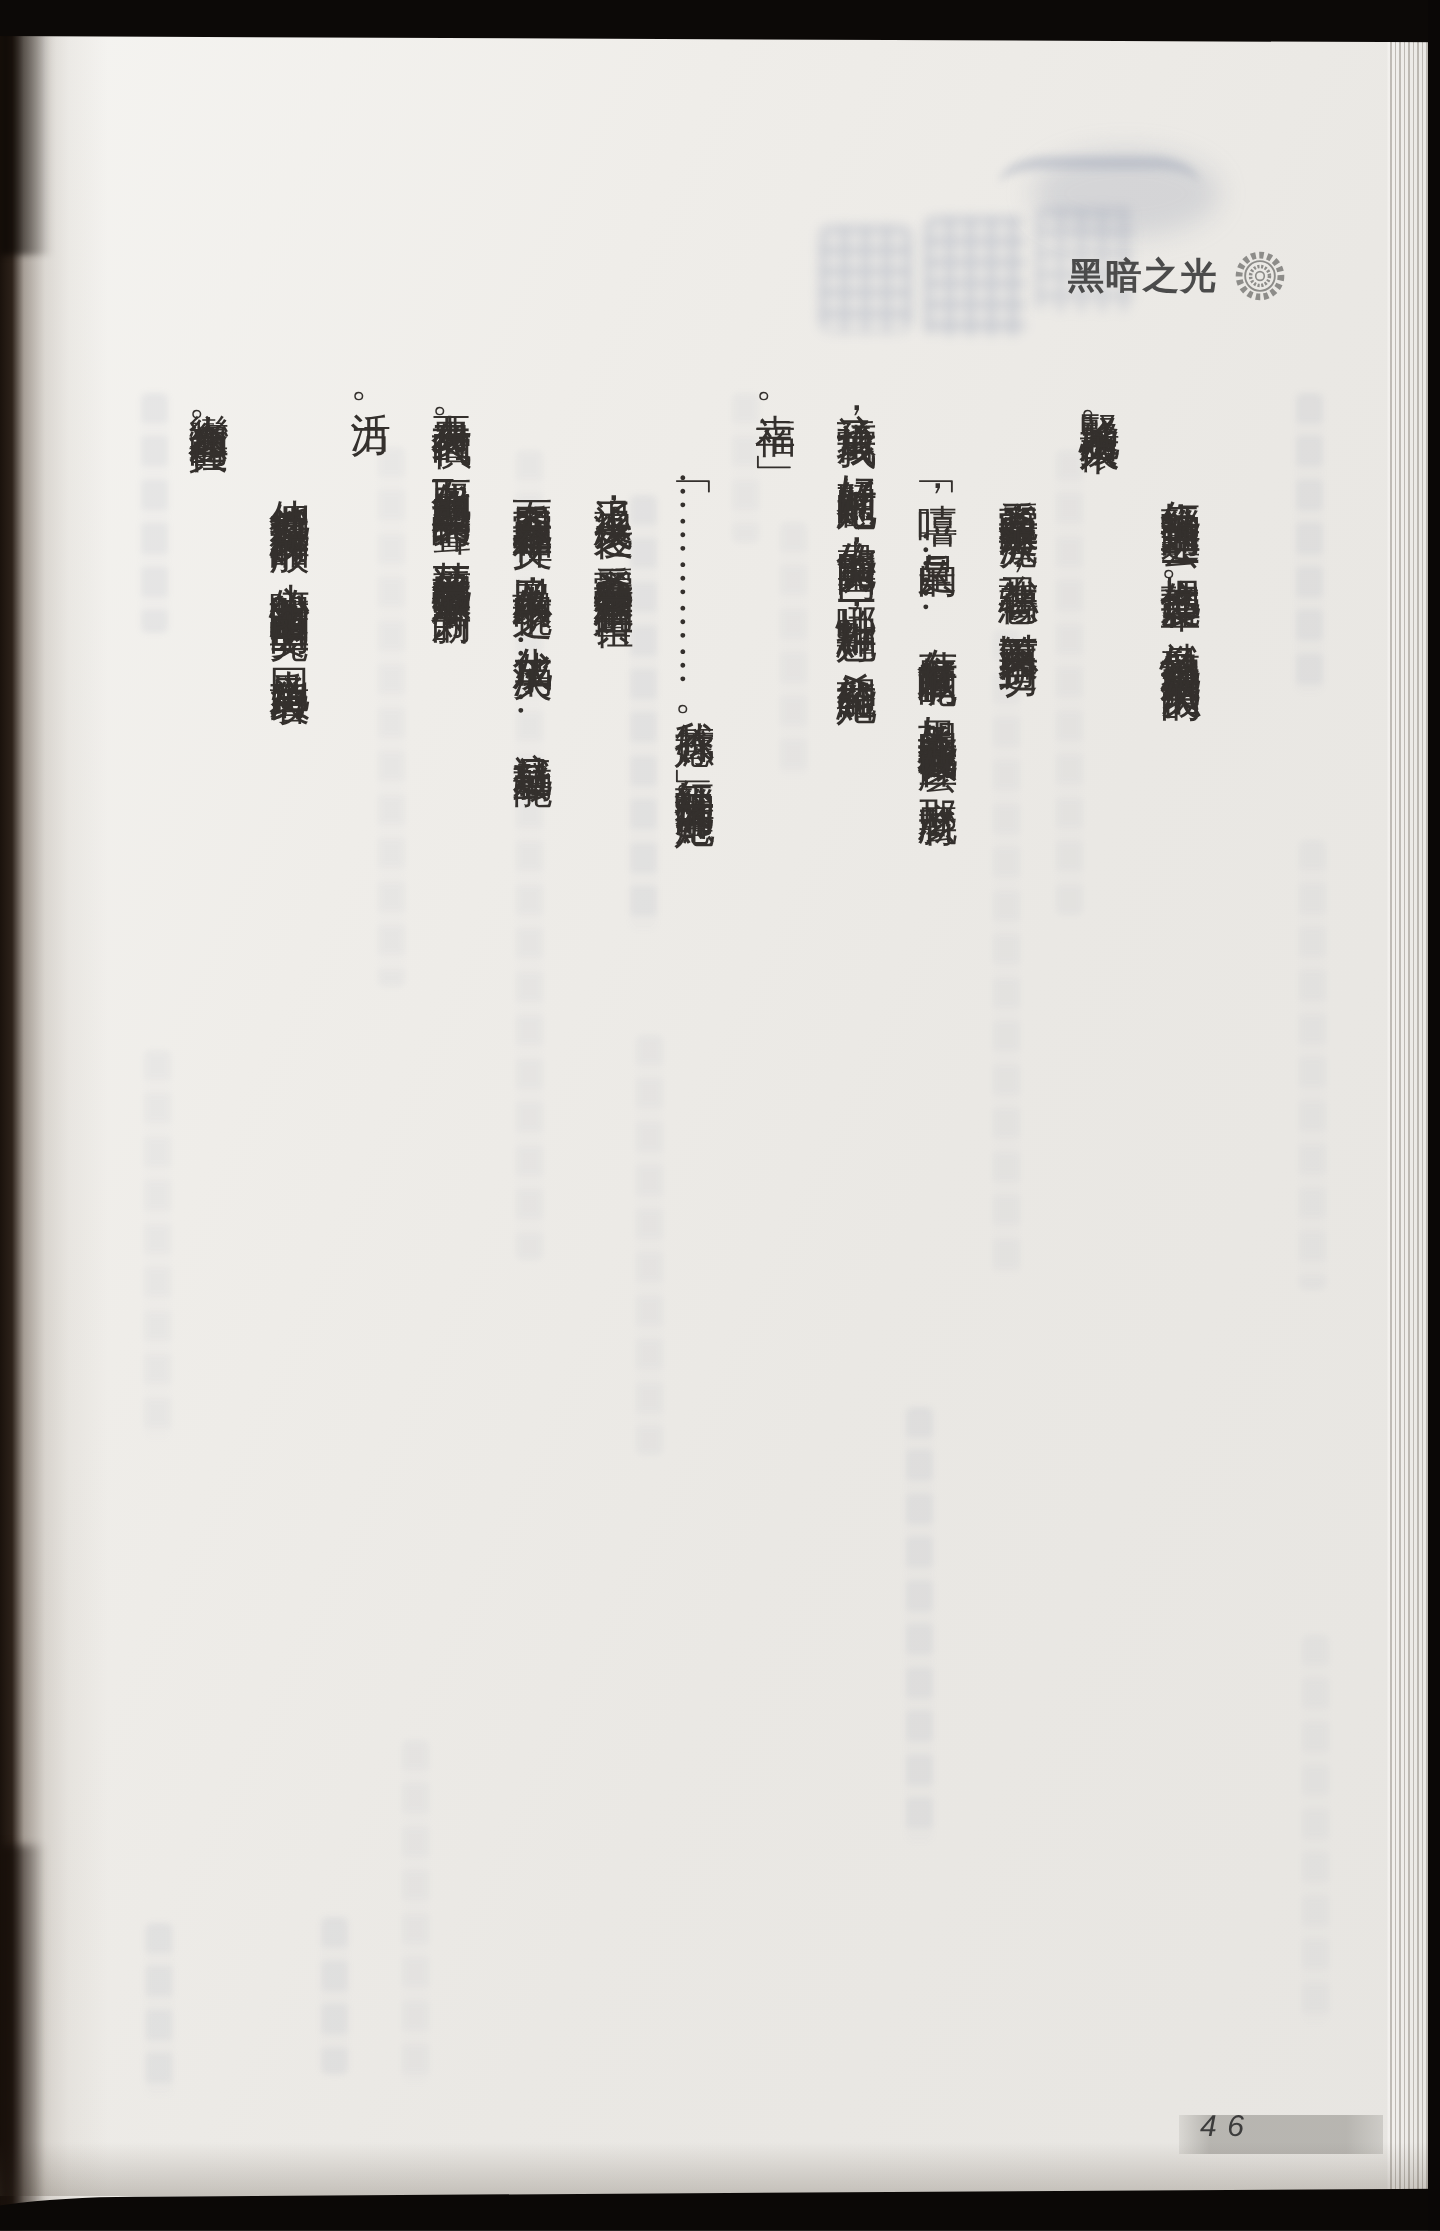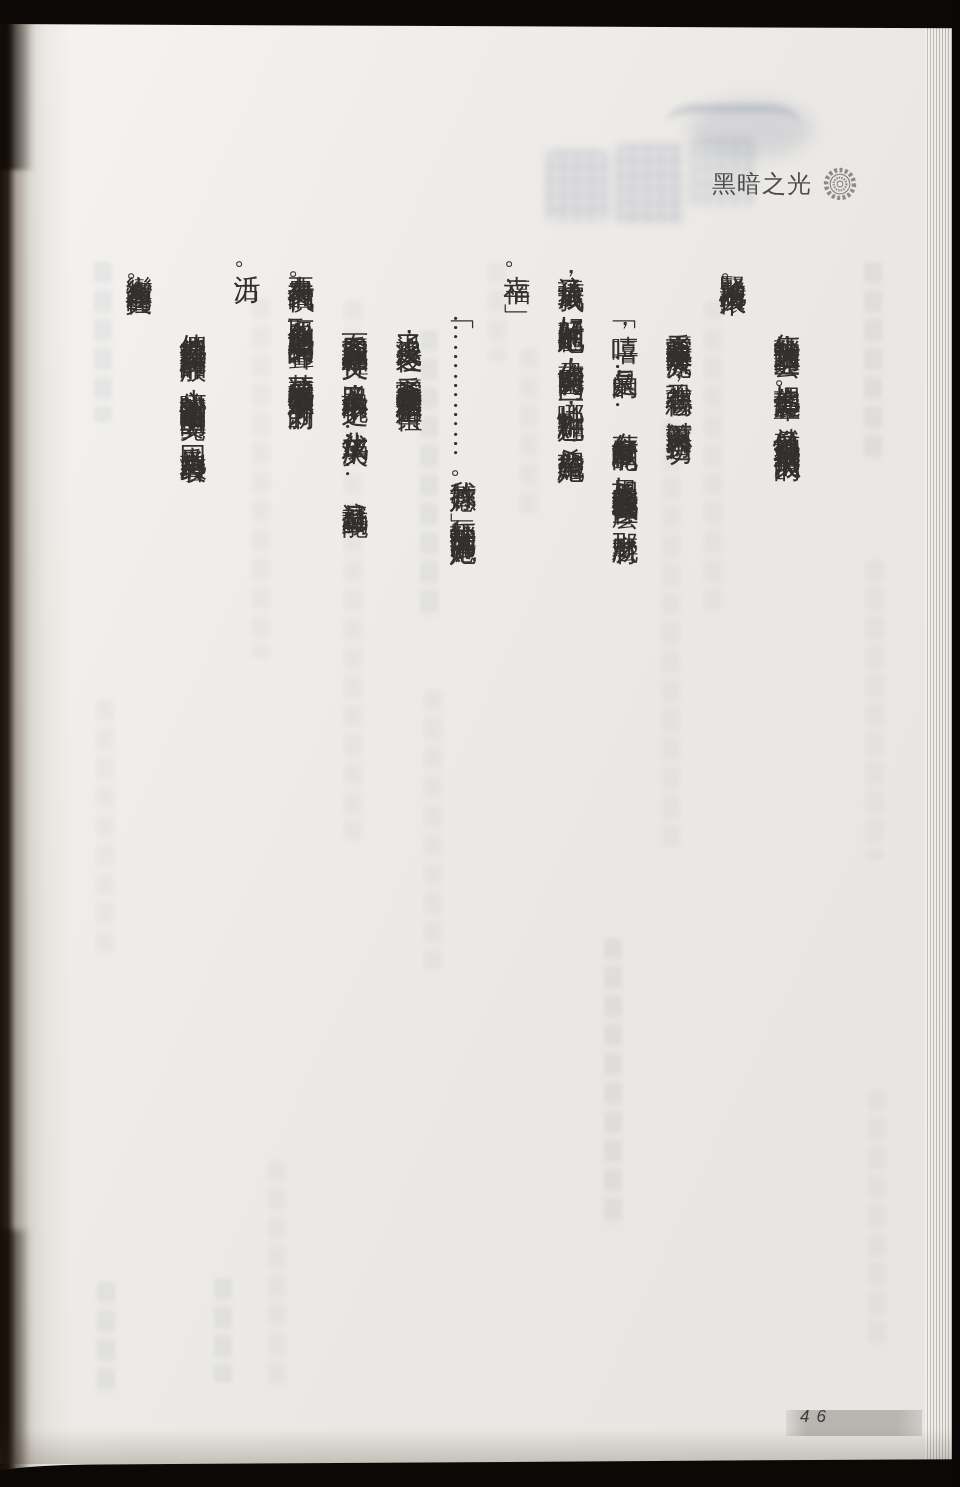--- a/index.html
+++ b/index.html
@@ -37,38 +37,38 @@
     background-image:
       repeating-linear-gradient(to bottom,rgba(128,140,168,.55) 0 6px,rgba(128,140,168,0) 6px 14px),
       repeating-linear-gradient(to right,rgba(128,140,168,.55) 0 6px,rgba(128,140,168,0) 6px 14px);}
   .gswoosh{position:absolute;left:666px;top:104px;width:134px;height:30px;z-index:2;
     border-top:9px solid rgba(130,142,168,.5);border-radius:60%/130%;filter:blur(3px);opacity:.6;}
   .gsmudge{position:absolute;left:688px;top:100px;width:125px;height:58px;background:rgba(148,154,172,.26);filter:blur(9px);border-radius:50%;z-index:2;}
 
   
   .header-title{
     position:absolute;left:712px;top:168px;z-index:10;
-    font-size:24px;letter-spacing:1px;color:#4b4b4b;font-weight:400;text-align:right;
+    font-size:24px;letter-spacing:1px;color:#4b4b4b;font-weight:700;text-align:right;
   }
   .medallion{position:absolute;left:822px;top:166px;width:36px;height:36px;z-index:10;}
 
   
   .btext{
     position:absolute;top:254px;right:146px;height:1152px;z-index:10;
     writing-mode:vertical-rl;text-orientation:mixed;
     color:#34302d;font-size:27px;letter-spacing:2px;
   }
   .tcol{height:1152px;line-height:54px;white-space:nowrap;}
 
   
   .pagenum-bar{position:absolute;left:786px;top:1410px;width:136px;height:26px;z-index:11;
     background:linear-gradient(to right,rgba(175,173,168,.25),rgba(175,173,168,.85) 15%,rgba(175,173,168,.85) 82%,rgba(175,173,168,.45));}
   .pagenum{position:absolute;left:800px;top:1407px;z-index:12;
     font-family:"Liberation Sans","DejaVu Sans",sans-serif;
-    font-style:italic;font-size:17px;letter-spacing:7px;color:#3c3c3c;}
+    font-style:italic;font-size:20px;letter-spacing:7px;color:#3c3c3c;}
 </style>
 </head>
 <body>
 
 <div class="stage">
   <div class="paper"></div>
 
   <div class="gsmudge"></div>
   <div class="gswoosh"></div>
   <div class="gblob" style="left:546px;top:150px;width:62px;height:72px;"></div>

